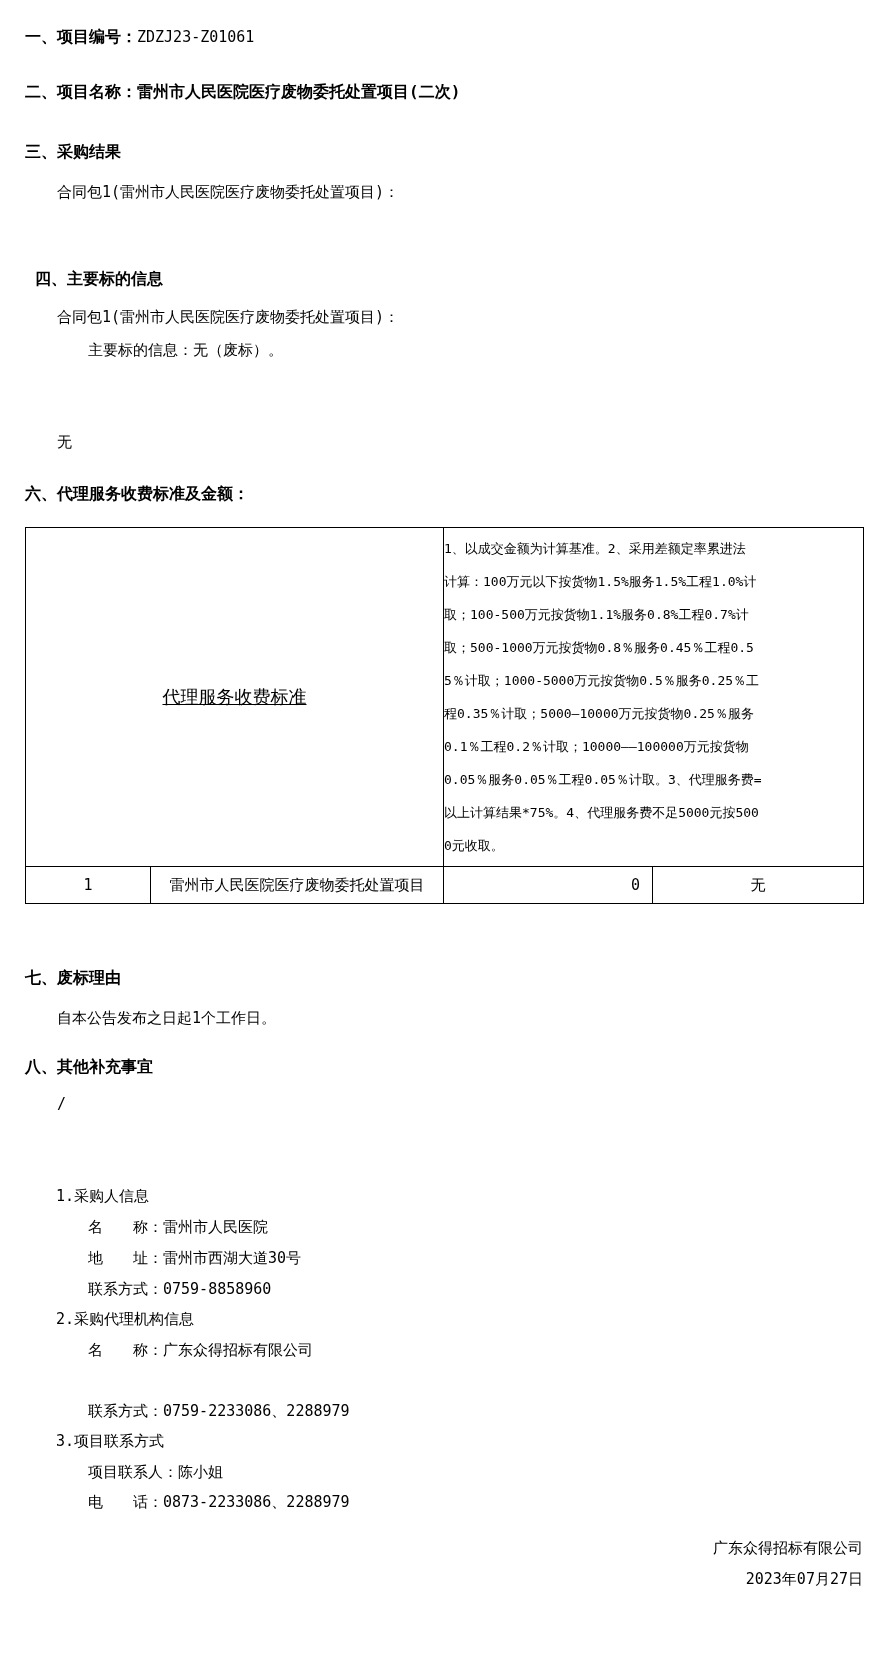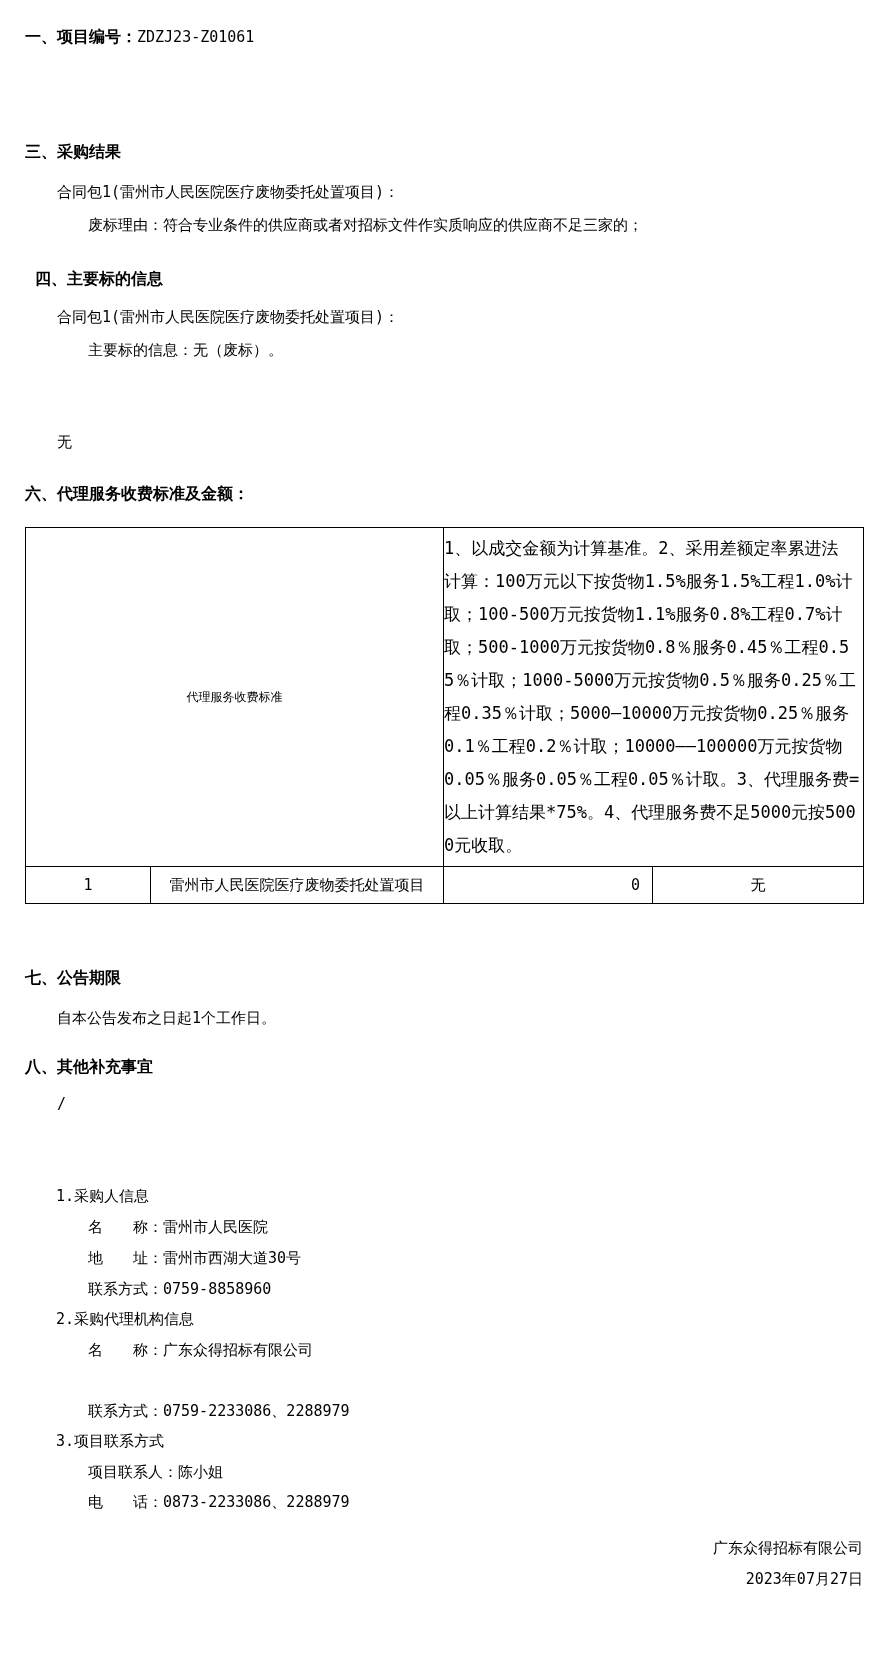--- a/index.html
+++ b/index.html
@@ -43,27 +43,28 @@
   table.fee-table td, table.fee-table th {
     border: 1px solid #000000;
     padding: 0;
     color: #000000;
     background: #ffffff;
   }
   .fee-standard-label-cell {
     height: 338px;
     text-align: center;
     vertical-align: middle;
-    font-size: 12px;
+    font-size: 18px;
     font-weight: normal;
+    text-decoration: underline;
   }
   .fee-standard-text-cell {
     height: 338px;
     vertical-align: middle;
-    font-size: 17px;
+    font-size: 13px;
     line-height: 33px;
     text-align: left;
     padding: 0 6px 0 9px;
     white-space: pre-line;
   }
   table.fee-table th {
     height: 41px;
     font-size: 16px;
     font-weight: bold;
     text-align: center;
@@ -84,24 +85,24 @@
     line-height: 20px;
   }
 </style>
 </head>
 <body>
 
 <div class="page">
 
   <div class="abs sec-title" style="left:25px; top:26px;"><span>一、项目编号：</span><span class="code-text">ZDZJ23-Z01061</span></div>
 
+  <div class="abs sec-title" style="left:25px; top:81px;"><span>二、项目名称：</span><span class="bold-val">雷州市人民医院医疗废物委托处置项目(二次)</span></div>
 
   <div class="abs sec-title" style="left:25px; top:141px;">三、采购结果</div>
   <div class="abs body-text" style="left:57px; top:182px;">合同包1(雷州市人民医院医疗废物委托处置项目)：</div>
-  <div class="abs body-text" style="left:88px; top:215px;">废标理由：符合专业条件的供应商或者对招标文件作实质响应的供应商不足三家的；</div>
 
   <div class="abs sec-title" style="left:25px; top:268px;margin-left:10px;">四、主要标的信息</div>
   <div class="abs body-text" style="left:57px; top:307px;">合同包1(雷州市人民医院医疗废物委托处置项目)：</div>
   <div class="abs body-text" style="left:88px; top:340px;">主要标的信息：无（废标）。</div>
 
   <div class="abs body-text" style="left:57px; top:432px;">无</div>
 
   <div class="abs sec-title" style="left:25px; top:483px;">六、代理服务收费标准及金额：</div>
 
   <table class="fee-table">
@@ -127,21 +128,21 @@
     </tr>
     <tr>
       <td class="data-cell">1</td>
       <td class="data-cell">雷州市人民医院医疗废物委托处置项目</td>
       <td class="data-cell amount-cell">0</td>
       <td class="data-cell">无</td>
     </tr>
   </tbody>
     </table>
 
-  <div class="abs sec-title" style="left:25px; top:967px;">七、公告期限</div>
+  <div class="abs sec-title" style="left:25px; top:967px;">七、废标理由</div>
   <div class="abs body-text" style="left:57px; top:1008px;">自本公告发布之日起1个工作日。</div>
 
   <div class="abs sec-title" style="left:25px; top:1056px;">八、其他补充事宜</div>
   <div class="abs body-text" style="left:57px; top:1094px;">/</div>
 
 
   <div class="abs body-text" style="left:56px; top:1186px;">1.采购人信息</div>
   <div class="abs body-text" style="left:88px; top:1217px;">名　　称：雷州市人民医院</div>
   <div class="abs body-text" style="left:88px; top:1248px;">地　　址：雷州市西湖大道30号</div>
   <div class="abs body-text" style="left:88px; top:1279px;">联系方式：0759-8858960</div>

